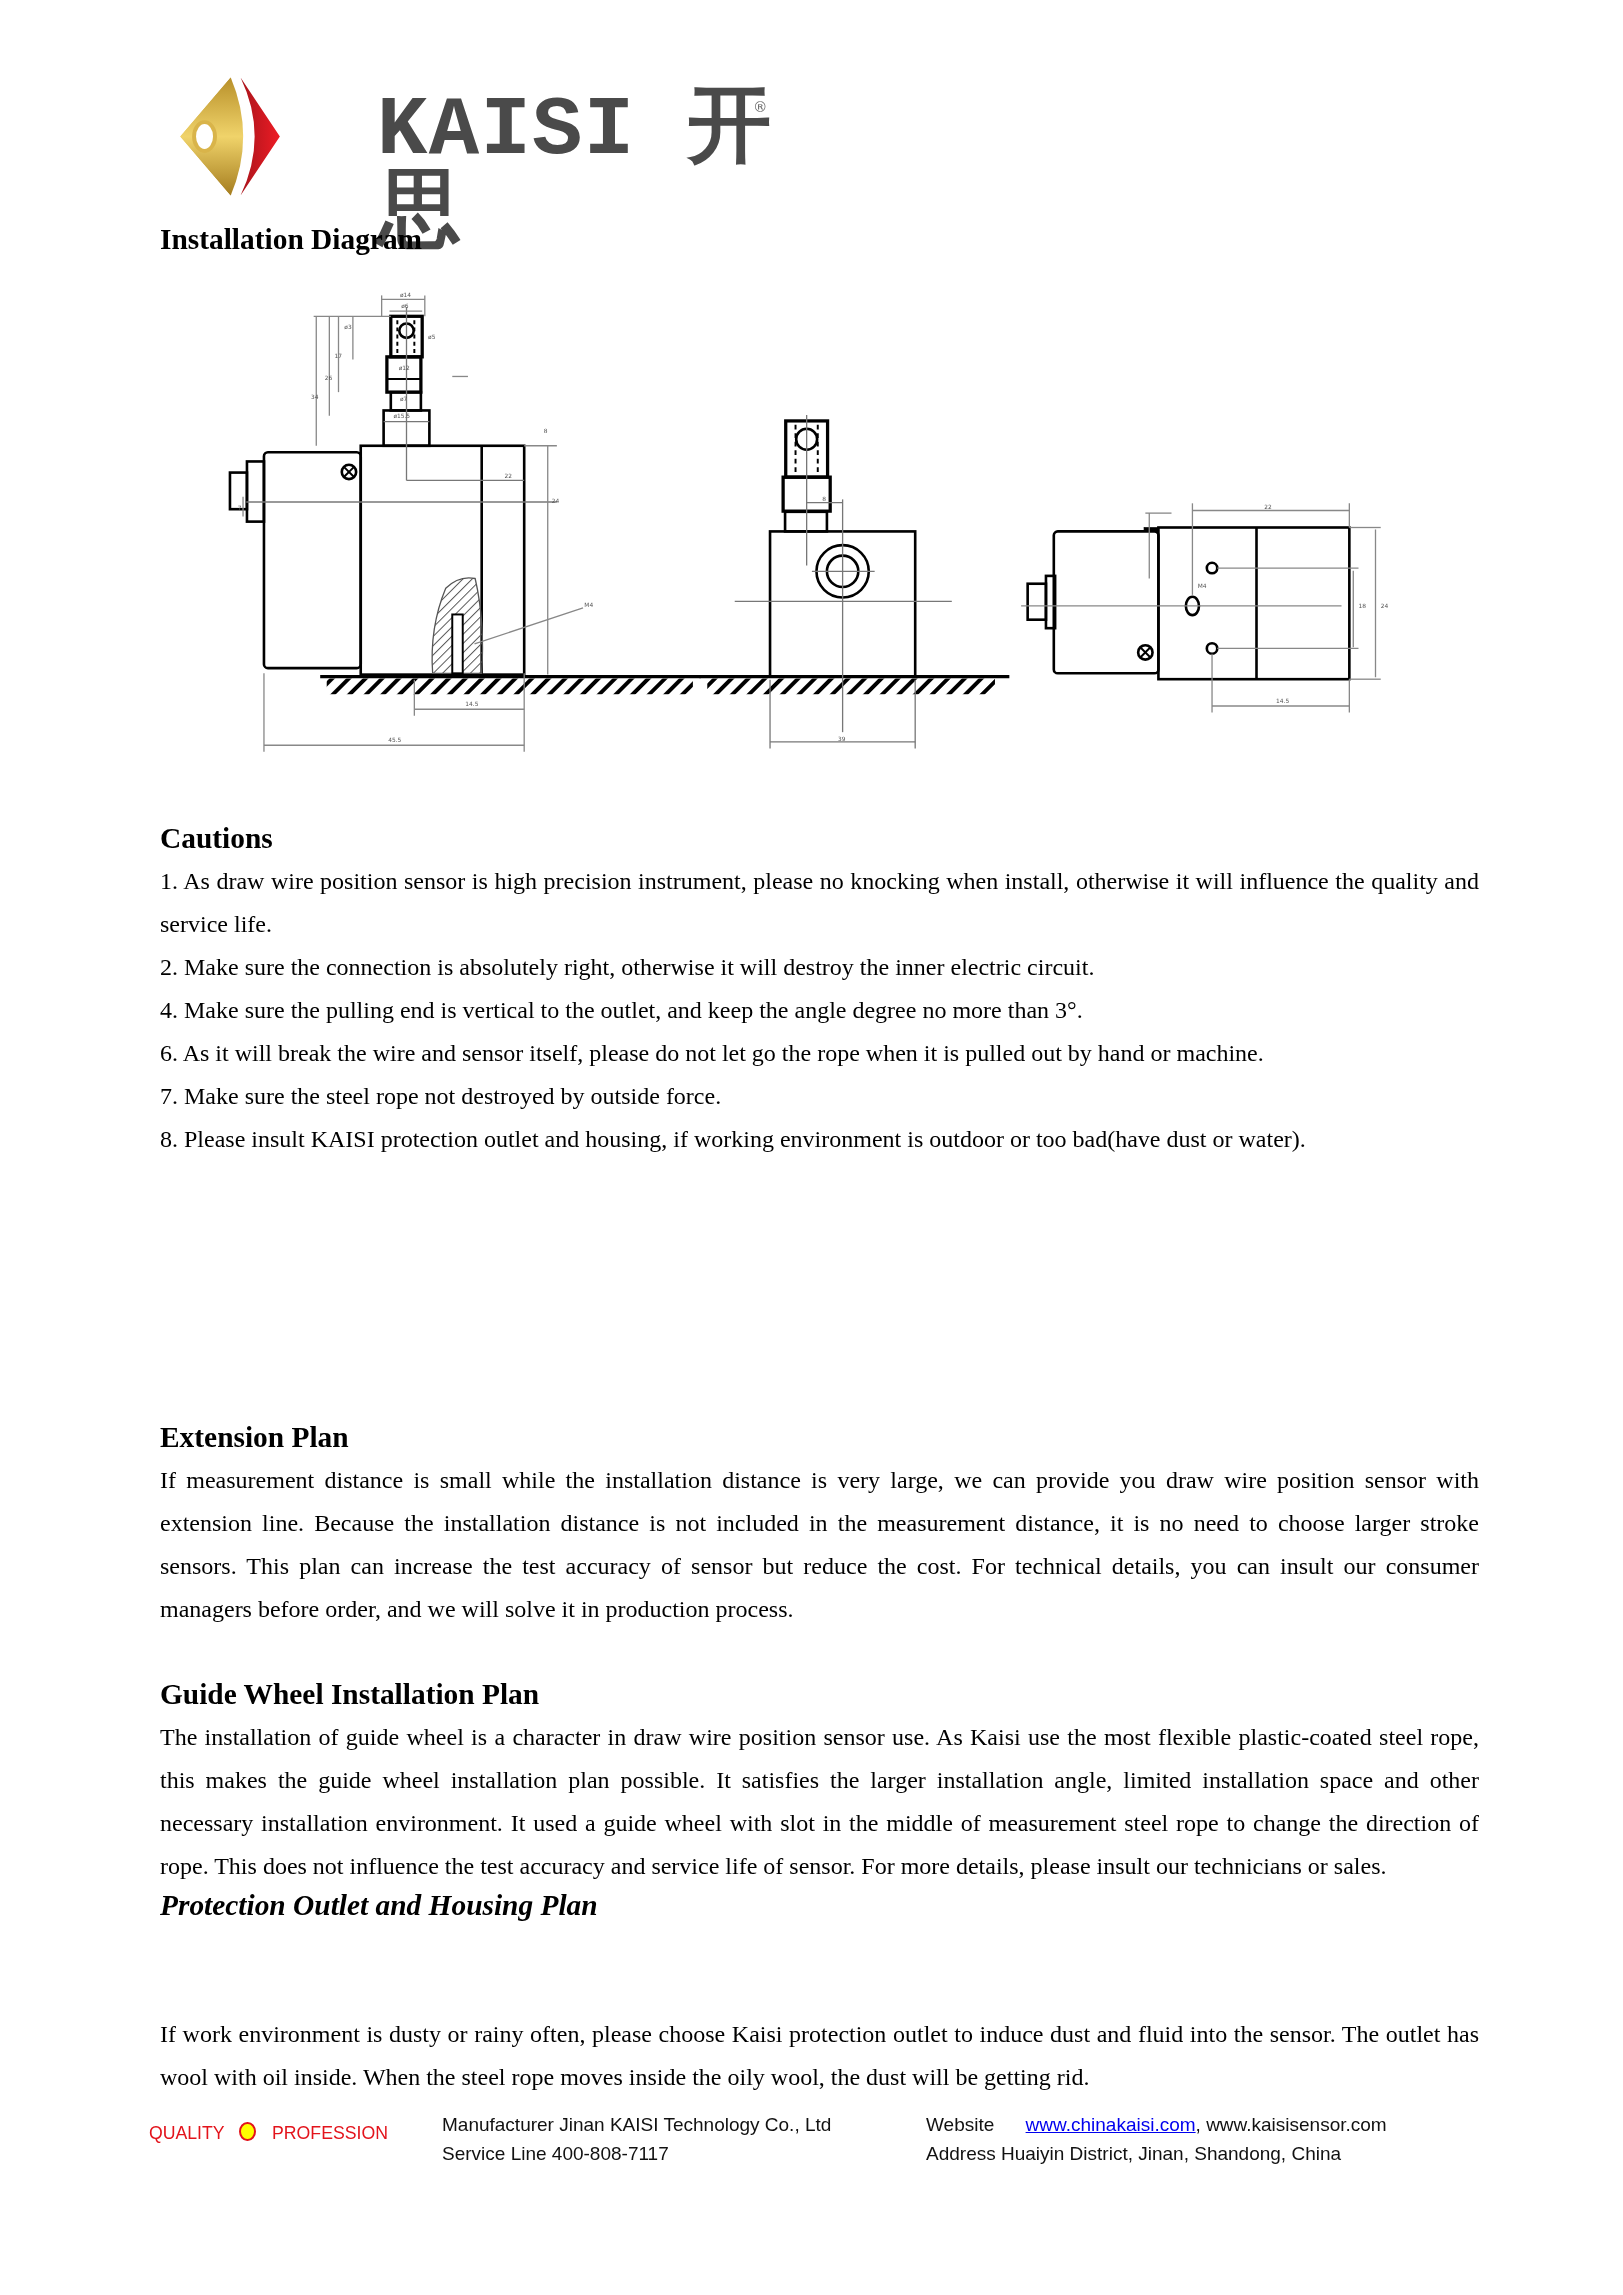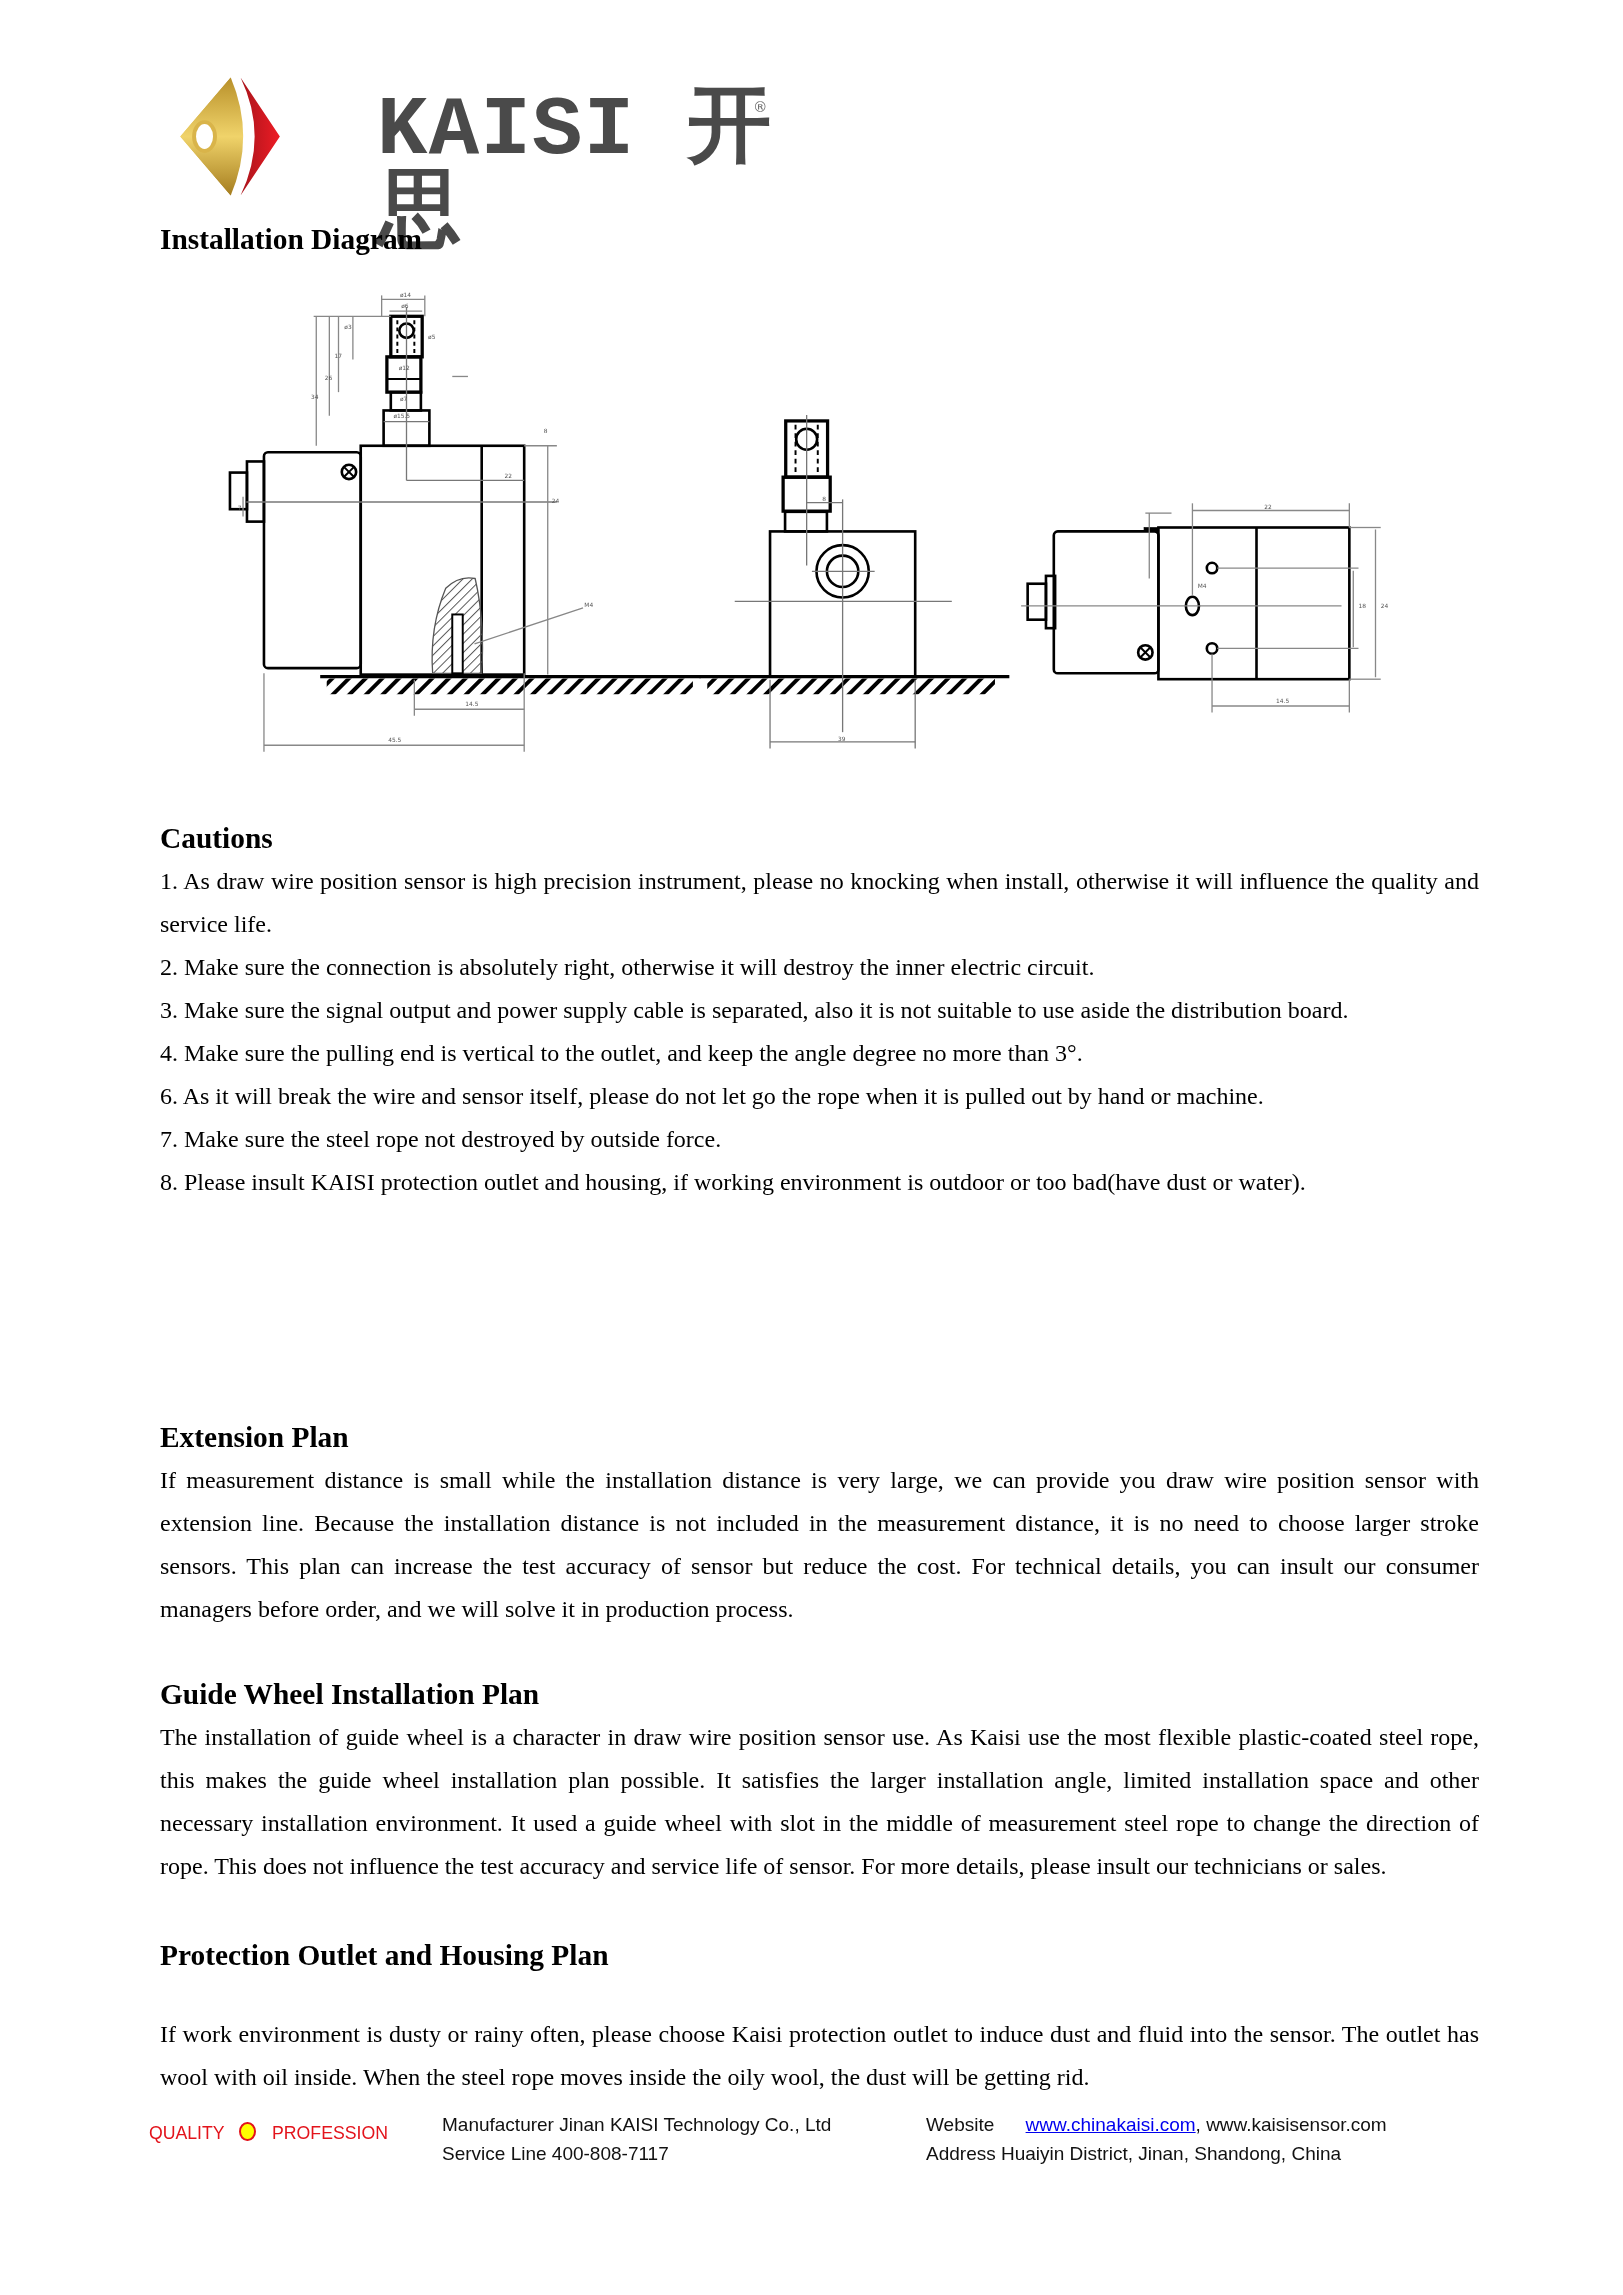--- a/index.html
+++ b/index.html
@@ -215,38 +215,37 @@
         <text x="1680" y="646">14.5</text>
       </g>
     </g>
   </svg>
 </div>
 
 <div class="h" style="top:821px;">Cautions</div>
 <div class="para" style="top:860px;">
   <p class="last">1. As draw wire position sensor is high precision instrument, please no knocking when install, otherwise it will influence the quality and service life.</p>
   <p class="last">2.  Make sure the connection is absolutely right, otherwise it will destroy the inner electric circuit.</p>
-  <p class="last">3.  Make sure the signal output and power supply cable is separated, also it is not suitable to use aside the distribution board.</p>
   <p class="last">4.  Make sure the pulling end is vertical to the outlet, and keep the angle degree no more than 3°.</p>
   <p class="last">6.  As it will break the wire and sensor itself, please do not let go the rope when it is pulled out by hand or machine.</p>
   <p class="last">7.  Make sure the steel rope not destroyed by outside force.</p>
   <p class="last">8. Please insult KAISI protection outlet and housing, if working environment is outdoor or too bad(have dust or water).</p>
 </div>
 
 <div class="h" style="top:1420px;">Extension Plan</div>
 <div class="para" style="top:1459px;">
   <p class="last">If measurement distance is small while the installation distance is very large, we can provide you draw wire position sensor with extension line. Because the installation distance is not included in the measurement distance, it is no need to choose larger stroke sensors. This plan can increase the test accuracy of sensor but reduce the cost. For technical details, you can insult our consumer managers before order, and we will solve it in production process.</p>
 </div>
 
 <div class="h" style="top:1677px;">Guide Wheel Installation Plan</div>
 <div class="para" style="top:1716px;">
   <p class="last">The installation of guide wheel is a character in draw wire position sensor use. As Kaisi use the most flexible plastic-coated steel rope, this makes the guide wheel installation plan possible. It satisfies the larger installation angle, limited installation space and other necessary installation environment. It used a guide wheel with slot in the middle of measurement steel rope to change the direction of rope. This does not influence the test accuracy and service life of sensor. For more details, please insult our technicians or sales.</p>
 </div>
 
-<div class="h" style="top:1938px;">Protection Outlet and Housing Plan</div>
+<div class="h" style="top:1888px;font-style:italic;">Protection Outlet and Housing Plan</div>
 <div class="para" style="top:2013px;">
   <p class="last">If work environment is dusty or rainy often, please choose Kaisi protection outlet to induce dust and fluid into the sensor. The outlet has wool with oil inside. When the steel rope moves inside the oily wool, the dust will be getting rid.</p>
 </div>
 
 <div class="abs footer">
   <span class="f-quality">QUALITY</span>
   <span class="f-dot"></span>
   <span class="f-profession">PROFESSION</span>
   <span class="f-text" style="left:301px; top:0px;">Manufacturer Jinan KAISI Technology Co., Ltd</span>
   <span class="f-text" style="left:301px; top:29px;text-align:right;">Service Line 400-808-7117</span>

